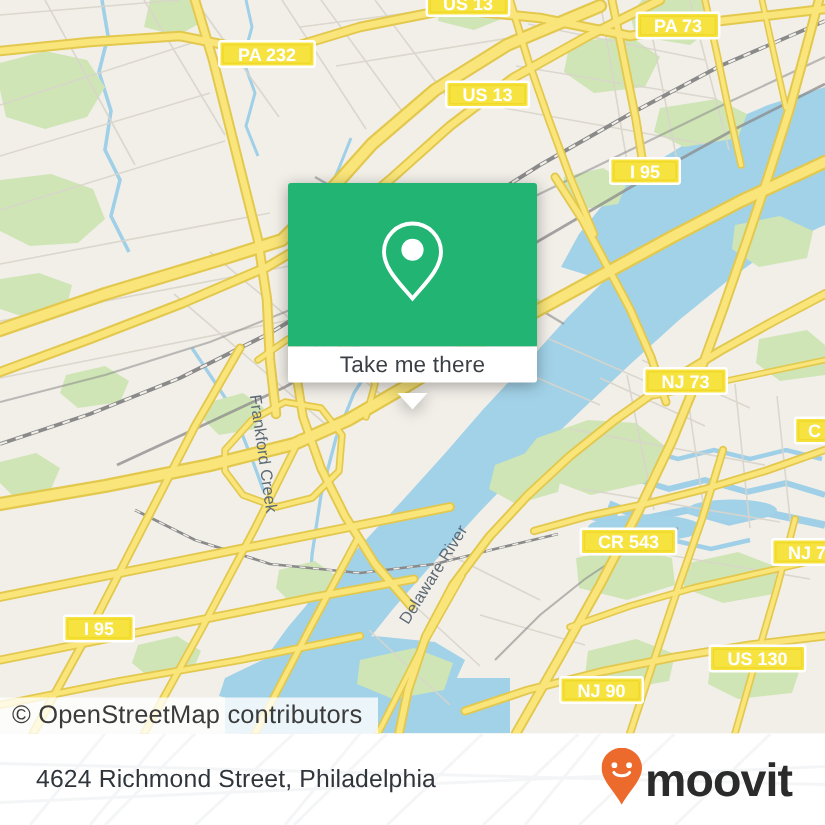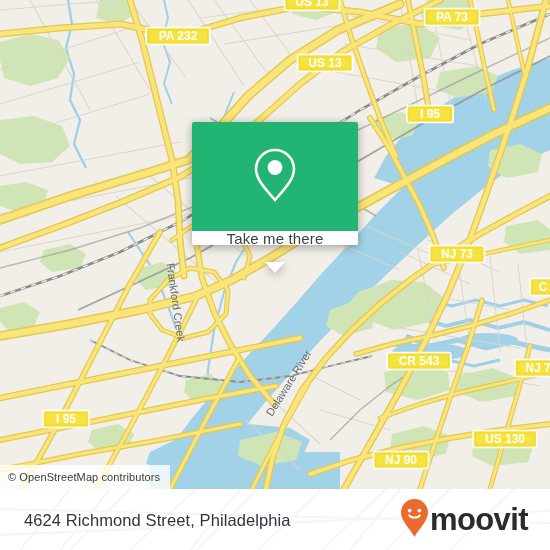--- a/index.html
+++ b/index.html
@@ -12,21 +12,21 @@
 
   
   #map{position:absolute;left:0;top:0;width:550px;height:489px;overflow:hidden;background:#f2efe9;}
   #map svg{display:block;}
 
   
   #attribution{
     position:absolute;left:0;top:465px;
     background:rgba(255,255,255,.78);
     padding:4px 10px 4px 8px;
-    font-size:11px;color:#3b3b3b;letter-spacing:.1px;
+    font-size:17px;color:#3b3b3b;letter-spacing:.1px;
     line-height:16px;white-space:nowrap;
   }
 
   
   #footer{
     position:absolute;left:0;top:489px;width:550px;height:61px;
     background:#ffffff;overflow:hidden;
   }
   #footer-wm{position:absolute;left:0;top:0;width:550px;height:61px;opacity:.55;}
   #footer-addr{
@@ -43,21 +43,21 @@
   #popup{
     position:absolute;left:192px;top:122px;width:166px;
     filter:drop-shadow(0 2px 5px rgba(0,0,0,.33));
   }
   #popup-top{
     height:109px;background:#22b473;
     border-radius:2px 2px 0 0;
     display:flex;align-items:center;justify-content:center;
   }
   #popup-bottom{
-    height:14px;background:#ffffff;border-radius:0 0 2px 2px;
+    height:24px;background:#ffffff;border-radius:0 0 2px 2px;
     display:flex;align-items:center;justify-content:center;
     position:relative;
   }
   #popup-label{font-size:15px;color:#3a3f45;letter-spacing:.15px;}
   #popup-tail{
     position:absolute;left:50%;top:31px;transform:translateX(-50%);
     width:0;height:0;border-left:10px solid transparent;
     border-right:10px solid transparent;border-top:11px solid #ffffff;
   }
 </style>

